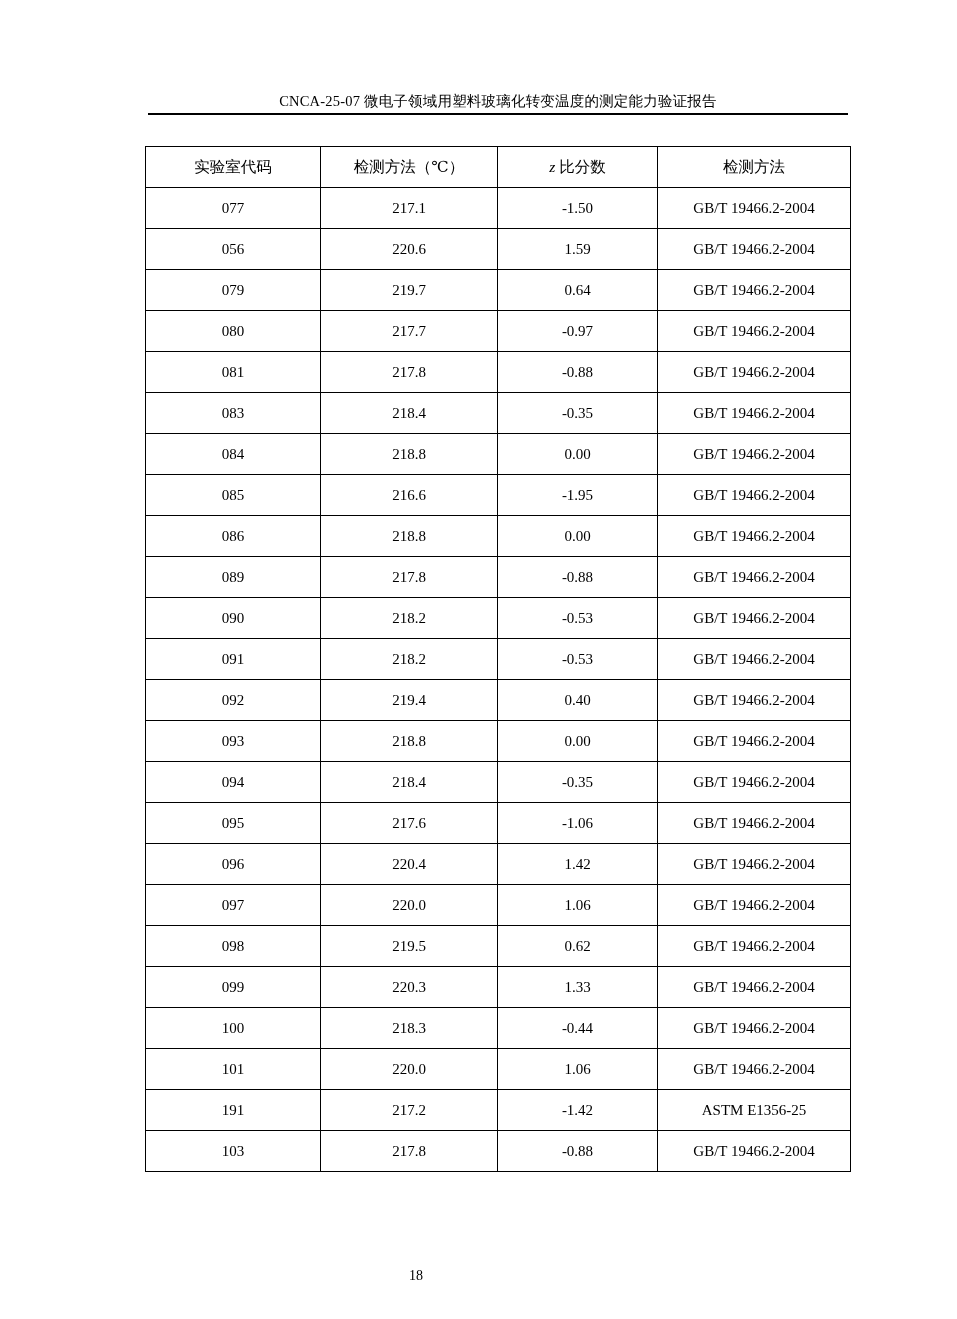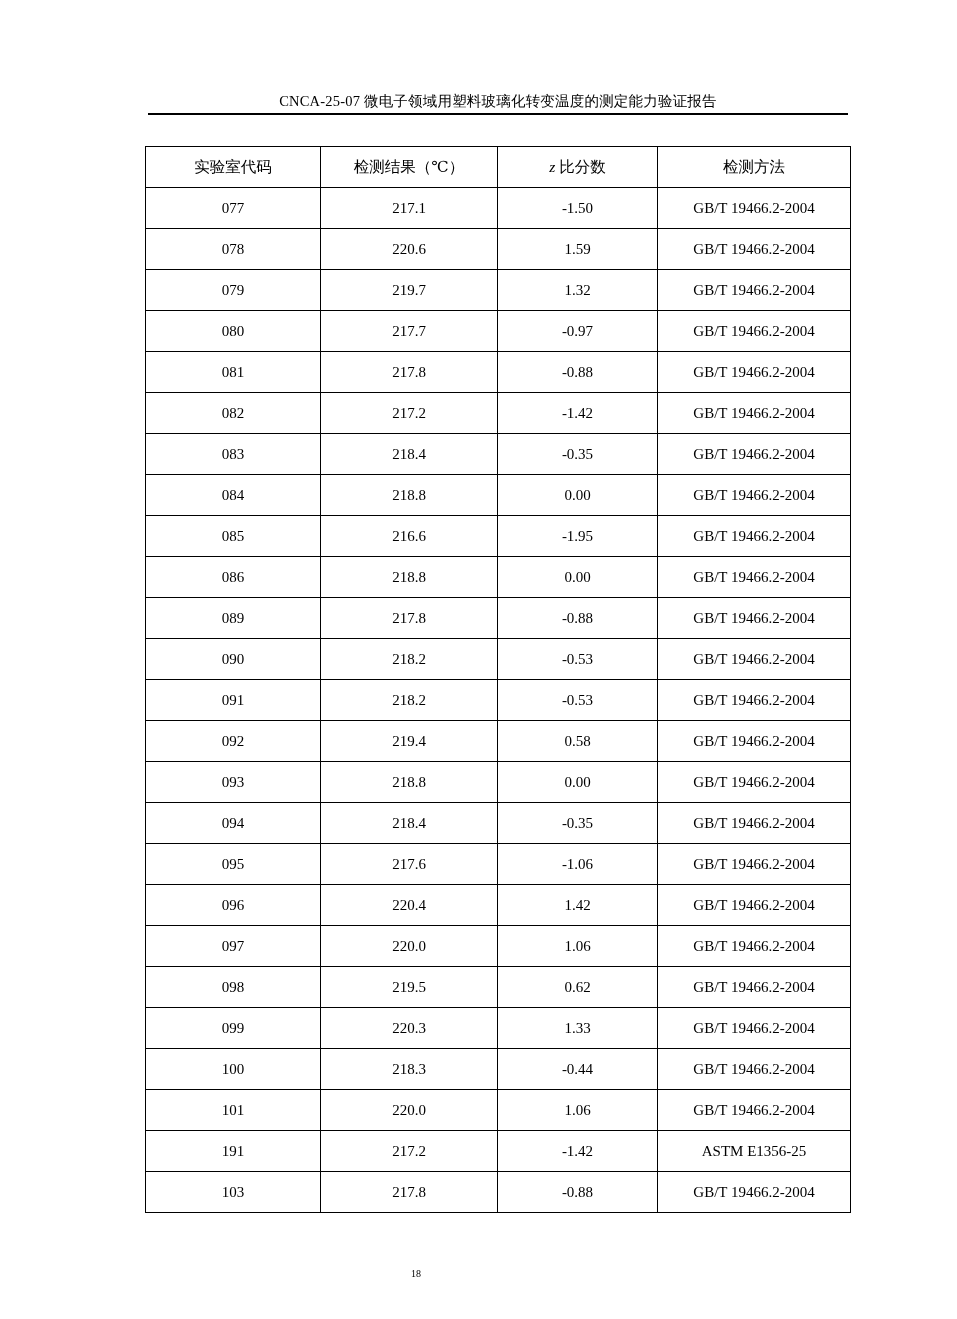--- a/index.html
+++ b/index.html
@@ -79,21 +79,21 @@
     font-style: italic;
   }
 
   
   .page-number {
     position: absolute;
     left: 0;
     top: 1252px;
     width: 832px;
     text-align: center;
-    font-size: 10px;
+    font-size: 14px;
   }
 </style>
 </head>
 <body>
 
 <div class="page">
 
   <div class="running-header">CNCA-25-07 微电子领域用塑料玻璃化转变温度的测定能力验证报告</div>
   <div class="header-rule"></div>
 
@@ -101,63 +101,57 @@
     <table class="data-table">
       <colgroup>
         <col class="c-lab">
         <col class="c-result">
         <col class="c-z">
         <col class="c-method">
       </colgroup>
       <thead>
         <tr>
           <th>实验室代码</th>
-          <th>检测结果（℃）</th>
+          <th>检测方法（℃）</th>
           <th><span class="z-italic">z</span><span> 比分数</span></th>
           <th>检测方法</th>
         </tr>
       </thead>
       <tbody id="table-body">
           <tr>
             <td>077</td>
             <td>217.1</td>
             <td>-1.50</td>
             <td>GB/T 19466.2-2004</td>
           </tr>
           <tr>
-            <td>078</td>
+            <td>056</td>
             <td>220.6</td>
             <td>1.59</td>
             <td>GB/T 19466.2-2004</td>
           </tr>
           <tr>
             <td>079</td>
             <td>219.7</td>
-            <td>1.32</td>
+            <td>0.64</td>
             <td>GB/T 19466.2-2004</td>
           </tr>
           <tr>
             <td>080</td>
             <td>217.7</td>
             <td>-0.97</td>
             <td>GB/T 19466.2-2004</td>
           </tr>
           <tr>
             <td>081</td>
             <td>217.8</td>
             <td>-0.88</td>
             <td>GB/T 19466.2-2004</td>
           </tr>
           <tr>
-            <td>082</td>
-            <td>217.2</td>
-            <td>-1.42</td>
-            <td>GB/T 19466.2-2004</td>
-          </tr>
-          <tr>
             <td>083</td>
             <td>218.4</td>
             <td>-0.35</td>
             <td>GB/T 19466.2-2004</td>
           </tr>
           <tr>
             <td>084</td>
             <td>218.8</td>
             <td>0.00</td>
             <td>GB/T 19466.2-2004</td>
@@ -188,21 +182,21 @@
           </tr>
           <tr>
             <td>091</td>
             <td>218.2</td>
             <td>-0.53</td>
             <td>GB/T 19466.2-2004</td>
           </tr>
           <tr>
             <td>092</td>
             <td>219.4</td>
-            <td>0.58</td>
+            <td>0.40</td>
             <td>GB/T 19466.2-2004</td>
           </tr>
           <tr>
             <td>093</td>
             <td>218.8</td>
             <td>0.00</td>
             <td>GB/T 19466.2-2004</td>
           </tr>
           <tr>
             <td>094</td>

